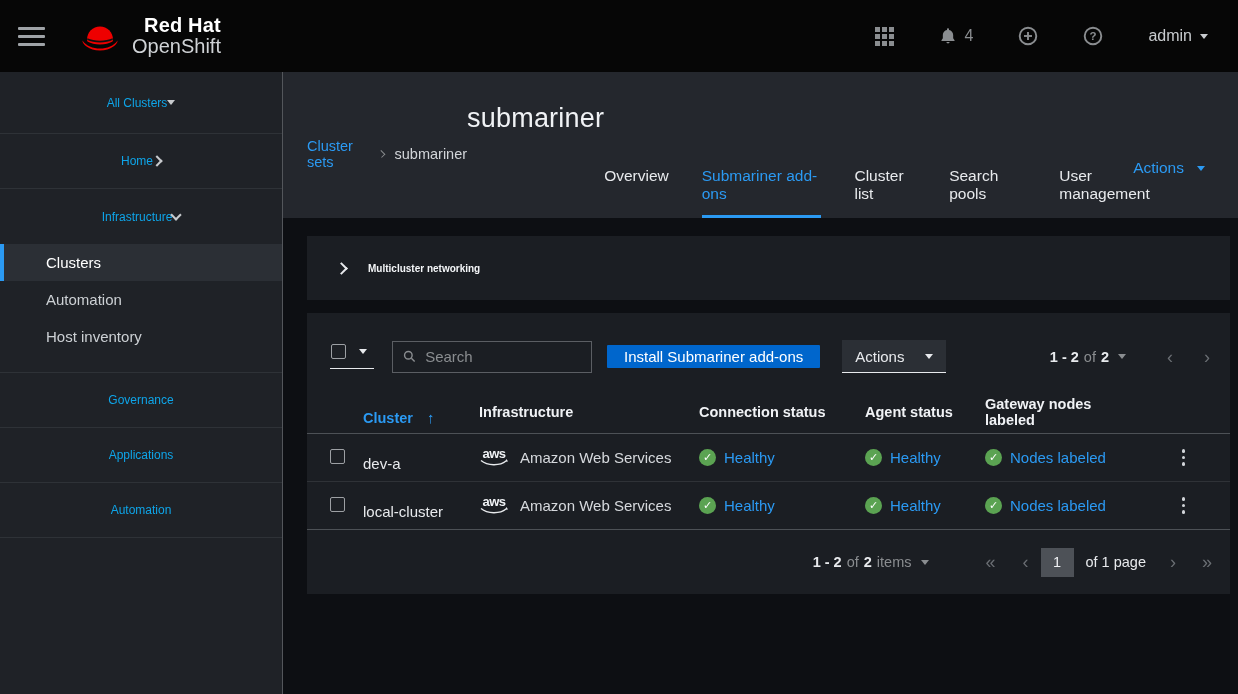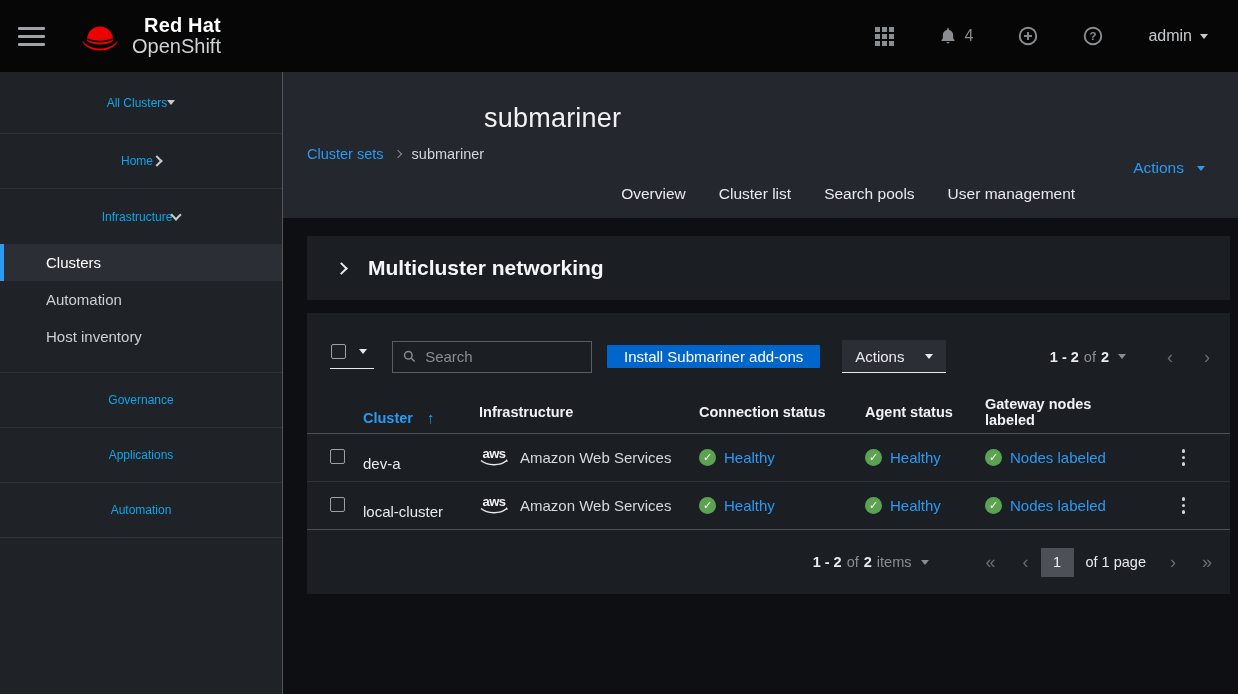--- a/index.html
+++ b/index.html
@@ -46,21 +46,21 @@
   .page-title { margin-top:13px; font-size:27px; color:#f0f2f5; font-weight:500; letter-spacing:.2px; }
   .tabs { margin-top:auto; display:flex; }
   .tab { padding:10px 0 12px; margin-right:33px; font-size:15.5px; color:#e8eaed; cursor:pointer; border-bottom:3px solid transparent; }
   .tab.active { color:#2b9af3; border-bottom-color:#2b9af3; }
   .hdr-actions { position:absolute; right:33px; top:87px; color:#2b9af3; font-size:15.5px; display:flex; gap:13px; align-items:center; cursor:pointer; background:none; border:none; }
 
   
   .content { flex:1; padding:18px 8px 0 24px; }
   .card { background:#1b1e23; }
   .card.expand { height:64px; display:flex; align-items:center; padding-left:30px; gap:22px; margin-bottom:13px; cursor:pointer; }
-  .card.expand .xtitle { color:#f4f6f8; font-weight:bold; font-size:21px; }
+  .card.expand .xtitle { color:#f4f6f8; font-weight:bold; font-size:10px; }
   .chev.w { border-color:#e8eaed; width:9px; height:9px; }
 
   
   .toolbar { display:flex; align-items:center; padding:27px 16px 0 23px; }
   .bulk { display:flex; align-items:center; gap:13px; padding:0 7px 9px 1px; border-bottom:1px solid #e8eaed; background:none; border-top:none; border-left:none; border-right:none; cursor:pointer; color:#e8eaed; }
   .checkbox { width:15px; height:15px; border:1px solid #9da0a4; background:#1d2025; border-radius:2px; display:inline-block; }
   .searchbox { margin-left:18px; width:200px; height:32px; border:1px solid #5b5e63; display:flex; align-items:center; padding:0 10px; gap:9px; }
   .searchbox input { background:transparent; border:none; outline:none; color:#d2d5d9; font-size:15px; width:100%; }
   .searchbox input::placeholder { color:#8a8d90; }
   .btn-primary { margin-left:15px; height:23px; background:#0066cc; color:#fff; border:none; font-size:15px; padding:0 17px; cursor:pointer; border-radius:1px; }
@@ -210,20 +210,21 @@
         <span class="chev r dim"></span>
         <span class="cur">submariner</span>
       </div>
       <h1 class="page-title">submariner</h1>
       <button class="hdr-actions">
         <span>Actions</span>
         <span class="caret"></span>
       </button>
       <div class="tabs">
         <div class="tab">Overview</div>
+        <div class="tab active">Submariner add-ons</div>
         <div class="tab">Cluster list</div>
         <div class="tab">Search pools</div>
         <div class="tab">User management</div>
       </div>
     </div>
 
     <div class="content">
 
       <div class="card expand">
         <span class="chev r w"></span>

